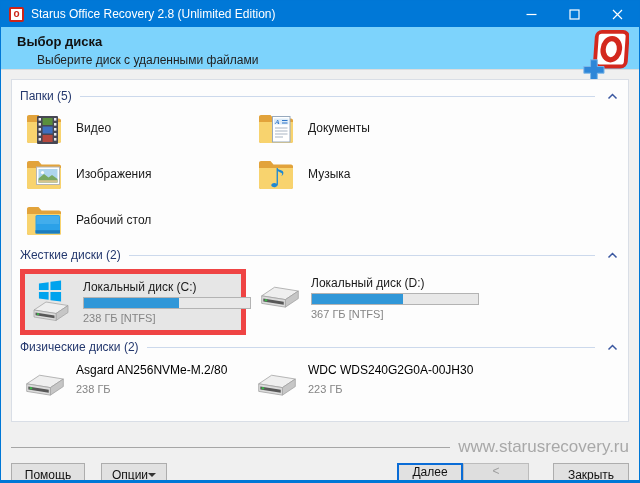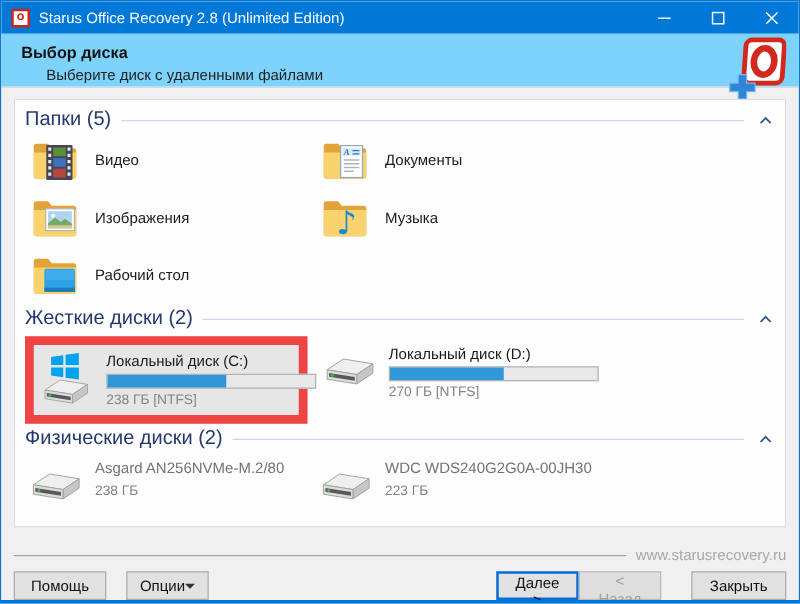--- a/index.html
+++ b/index.html
@@ -18,53 +18,53 @@
   .win-btn svg { display:block; }
   
   .header { height:43px; background:#7dd3fc; border-bottom:1px solid #dcdcdc; position:relative; flex:0 0 auto; }
   .header-title { font-size:13px; font-weight:bold; color:#111; padding:7px 0 0 16px; }
   .header-sub { font-size:12px; color:#222; padding:4px 0 0 36px; }
   .logo { position:absolute; right:10px; top:2px; width:48px; height:50px; }
   
   .body { flex:1 1 auto; padding:9px 10px 0 10px; background:#f0f0f0; }
   .panel { background:#fdfdfd; border:1px solid #d9dee6; height:343px; padding:4px 8px; overflow:hidden; }
   .sec-header { display:flex; align-items:center; height:18px; margin-top:3px; }
-  .sec-title { font-size:16px; color:#24386e; white-space:nowrap; }
+  .sec-title { font-size:12px; color:#24386e; white-space:nowrap; }
   .sec-line { flex:1; height:1px; background:#ccd9ec; margin:0 10px 0 8px; }
   .collapse-btn { background:none; border:none; cursor:pointer; padding:2px; display:flex; }
   
   .folder-grid { display:grid; grid-template-columns:232px 1fr; padding-left:4px; }
   .folder-item { display:flex; align-items:center; height:46px; cursor:pointer; }
   .folder-item svg { flex:0 0 auto; }
   .item-label { font-size:12px; color:#1a1a1a; margin-left:12px; }
   
   .hd-row { display:grid; grid-template-columns:232px 1fr; padding-left:0; margin-top:5px; }
   .hd-item { display:flex; align-items:flex-start; padding:5px 6px; width:226px; cursor:pointer; border:1px solid transparent; }
-  .hd-item.selected { background:#e6e6e6; border:7px solid #ef4444; }
+  .hd-item.selected { background:#e6e6e6; border:5px solid #ef4444; }
   .hd-icon { width:44px; height:46px; position:relative; flex:0 0 auto; }
   .hd-icon .winflag { position:absolute; top:0; left:6px; }
   .hd-icon .drv { position:absolute; bottom:0; left:0; }
   .hd-icon.plain { display:flex; align-items:center; }
   .hd-info { margin-left:8px; padding-top:1px; }
   .hd-label { font-size:12px; color:#1a1a1a; }
   .pbar { width:168px; height:12px; background:#e8e8e8; border:1px solid #b3b3b3; margin:3px 0 3px 0; }
   .pfill { height:100%; background:#3097d8; }
   .hd-size { font-size:11px; color:#848484; }
   
   .ph-row { display:grid; grid-template-columns:232px 1fr; padding-left:4px; margin-top:3px; }
   .ph-item { display:flex; align-items:flex-start; padding-top:4px; cursor:pointer; height:48px; }
   .ph-item svg { margin-top:9px; flex:0 0 auto; }
   .ph-info { margin-left:10px; }
-  .ph-label { font-size:12px; color:#737373; }
+  .ph-label { font-size:12px; color:#000000; }
   .ph-size { font-size:11px; color:#848484; margin-top:6px; }
   
   .footer { flex:0 0 auto; height:49px; background:#f0f0f0; }
   .sep-row { display:flex; align-items:center; padding:6px 10px 0 10px; }
   .sep-line { flex:1; height:1px; background:#a6a6a6; }
-  .website { font-size:12px; color:#a8a8a8; margin-left:8px; }
+  .website { font-size:17px; color:#a8a8a8; margin-left:8px; }
   .btn-row { display:flex; align-items:center; padding:6px 10px 0 10px; }
   .btn {
     height:23px; background:#e1e1e1; border:1px solid #adadad;
     font-family:"Liberation Sans", sans-serif; font-size:12px; color:#111;
     padding:0 12px; cursor:pointer;
   }
   .btn-help { width:74px; }
   .btn-options { width:66px; margin-left:16px; display:flex; align-items:center; justify-content:center; }
   .dd-arrow { width:0; height:0; border-left:4px solid transparent; border-right:4px solid transparent; border-top:4px solid #333; display:inline-block; }
   .spacer { flex:1; }
@@ -246,21 +246,21 @@
                 <polygon points="2,11 24,14.5 24,21.5 2,18" fill="#dcdcdc" stroke="#9f9f9f" stroke-width="0.7"></polygon>
                 <polygon points="3.5,13.4 22.5,16.4 22.5,19.2 3.5,16.2" fill="#585858"></polygon>
                 <circle cx="6" cy="15.1" r="1.2" fill="#3db54a"></circle>
               </svg>
             </div>
             <div class="hd-info">
               <div class="hd-label">Локальный диск (D:)</div>
               <div class="pbar">
                 <div class="pfill" style="width: 55%;"></div>
               </div>
-              <div class="hd-size">270 ГБ [NTFS]</div>
+              <div class="hd-size">367 ГБ [NTFS]</div>
             </div>
           </div>
 
         </div>
       </div>
 
       <div>
         <div class="sec-header">
           <span class="sec-title">Физические диски (2)</span>
           <span class="sec-line"></span>

